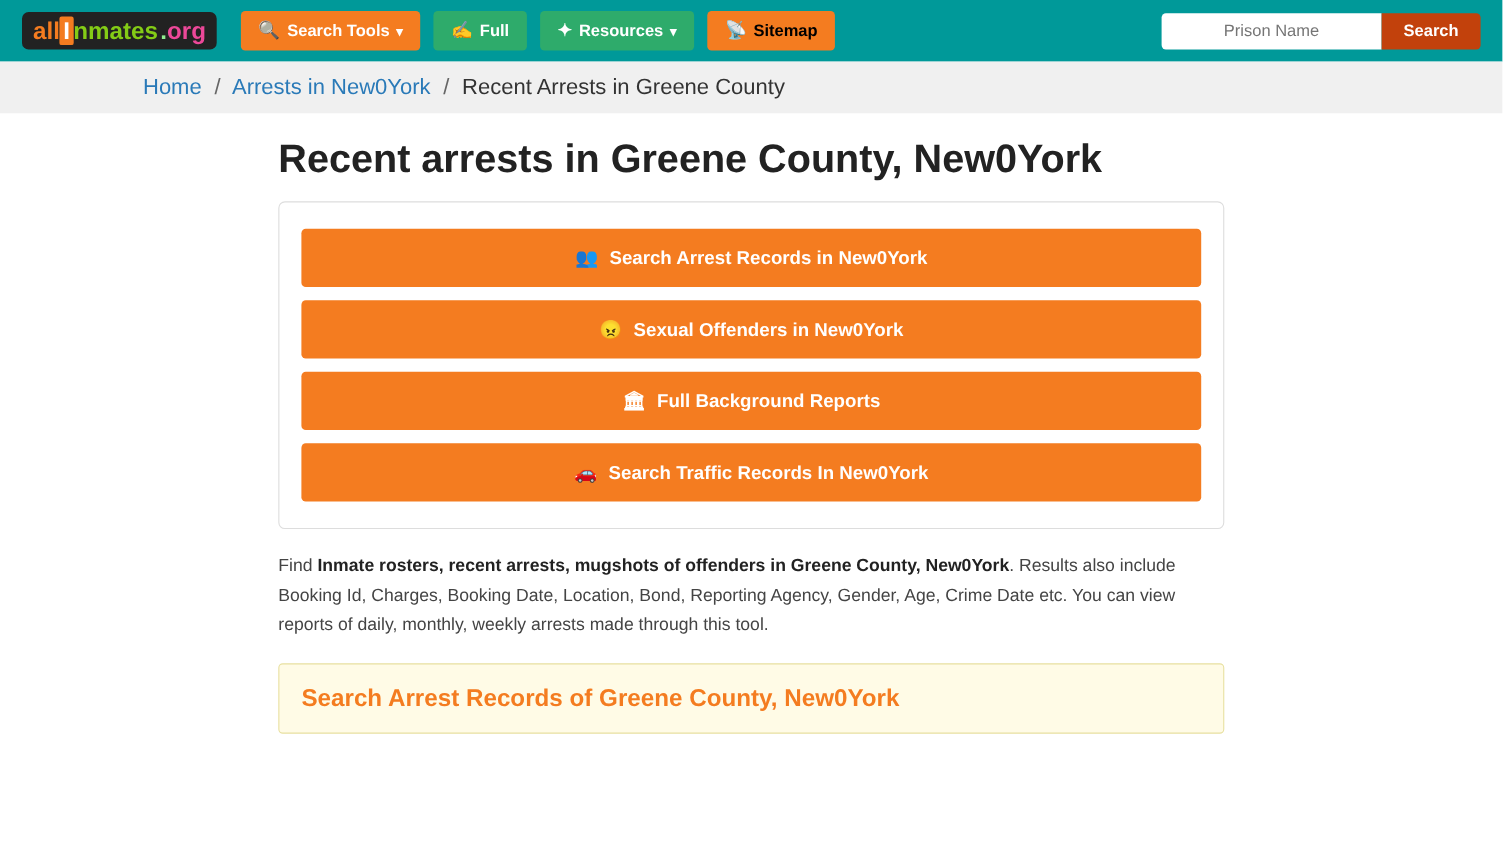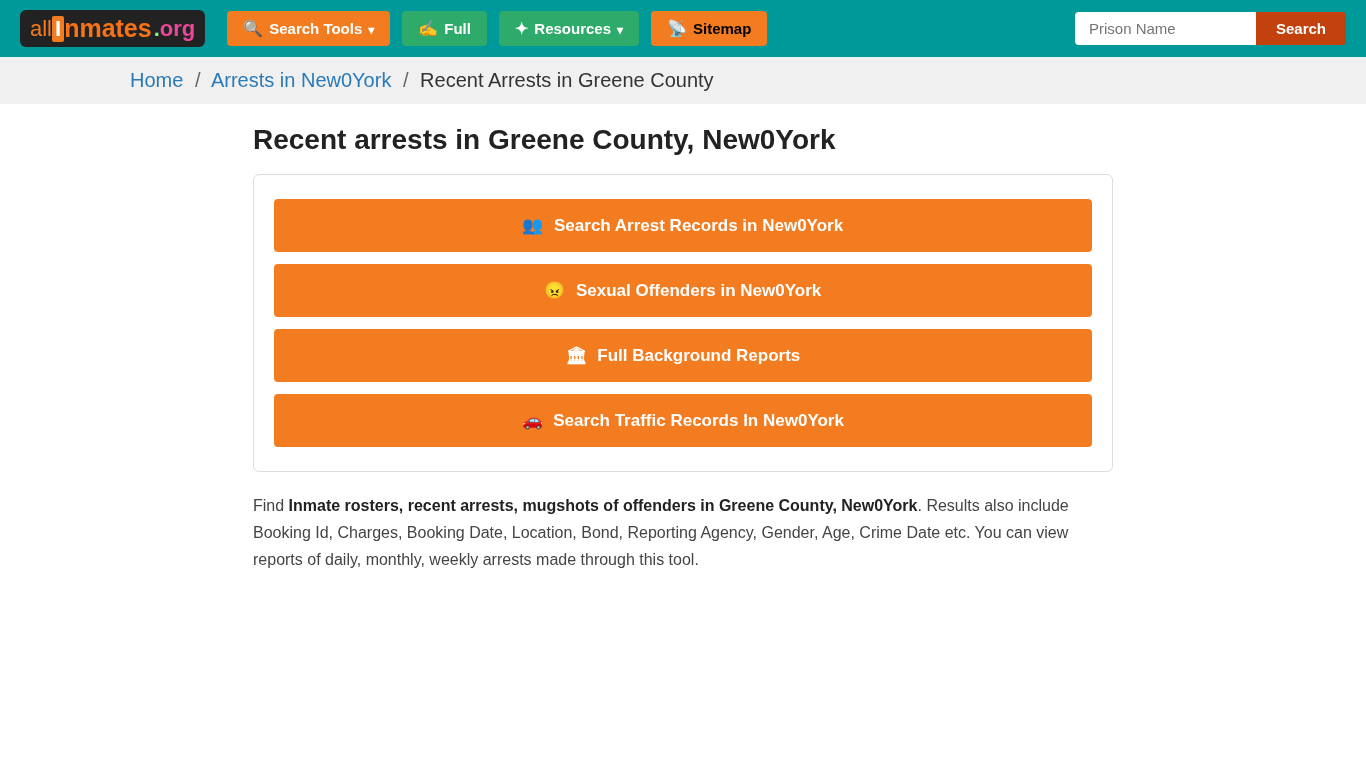--- a/index.html
+++ b/index.html
@@ -61,22 +61,23 @@
     .search-wrap {
       margin-left: auto;
       display: flex;
       gap: 0;
     }
     .search-input {
       padding: 8px 14px;
       font-size: 15px;
       border: none;
       border-radius: 4px 0 0 4px;
-      width: 181px;
+      width: 200px;
       outline: none;
+      text-align: center;
     }
     .search-btn {
       background-color: #c2410c;
       color: #fff;
       border: none;
       padding: 8px 20px;
       font-size: 15px;
       font-weight: bold;
       cursor: pointer;
       border-radius: 0 4px 4px 0;
@@ -94,21 +95,21 @@
     }
     .breadcrumb-sep { color: #666; margin: 0 6px; }
 
     
     .main {
       max-width: 900px;
       margin: 0 auto;
       padding: 20px 20px;
     }
     .page-title {
-      font-size: 28px;
+      font-size: 36px;
       font-weight: bold;
       color: #222;
       margin-bottom: 18px;
     }
     .card {
       border: 1px solid #ddd;
       border-radius: 6px;
       padding: 24px 20px;
       margin-bottom: 20px;
       background: #fff;
@@ -159,23 +160,23 @@
     .icon-resources::before { content: "✦"; font-size: 16px; }
     .icon-rss::before { content: "📡"; font-size: 16px; }
     .arrow::after { content: " ▾"; font-size: 12px; }
   </style>
 </head>
 <body>
 
 <header class="header">
   <div class="logo-wrap">
     <div style="background:#222; border-radius:6px; padding:4px 10px; display:flex; align-items:center;">
-      <span style="color:#f47c20; font-size:22px; font-weight:400; font-family:Arial Black,sans-serif;">all</span>
+      <span style="color:#f47c20; font-size:22px; font-weight:700; font-family:Arial Black,sans-serif;">all</span>
       <span style="color:#fff; font-size:22px; font-weight:900; background:#f47c20; padding:0 3px; border-radius:2px; font-family:Arial Black,sans-serif;">I</span>
-      <span style="color:#f97316; font-size:25px; font-weight:900; font-family:Arial Black,sans-serif;">nmates</span>
+      <span style="color:#84cc16; font-size:22px; font-weight:900; font-family:Arial Black,sans-serif;">nmates</span>
       <span style="color:#90ee90; font-size:22px; font-weight:900; font-family:Arial Black,sans-serif; margin-left:2px;">.</span>
       <span style="color:#ec4899; font-size:22px; font-weight:900; font-family:Arial Black,sans-serif;">org</span>
     </div>
   </div>
 
   <button class="nav-btn">
     <span class="icon-search"></span>
     <span>Search Tools</span>
     <span class="arrow"></span>
   </button>
@@ -229,13 +230,16 @@
     <button class="action-btn">
       <span>🚗</span>
       <span>Search Traffic Records In New0York</span>
     </button>
   </div>
 
   <p class="desc-text">
     <span>Find </span><b>Inmate rosters, recent arrests, mugshots of offenders in Greene County, New0York</b><span>. Results also include Booking Id, Charges, Booking Date, Location, Bond, Reporting Agency, Gender, Age, Crime Date etc. You can view reports of daily, monthly, weekly arrests made through this tool.</span>
   </p>
 
+  <div class="search-records-section">
+    <div class="search-records-title">Search Arrest Records of Greene County, New0York</div>
+  </div>
 </div>
 
 </body></html>

